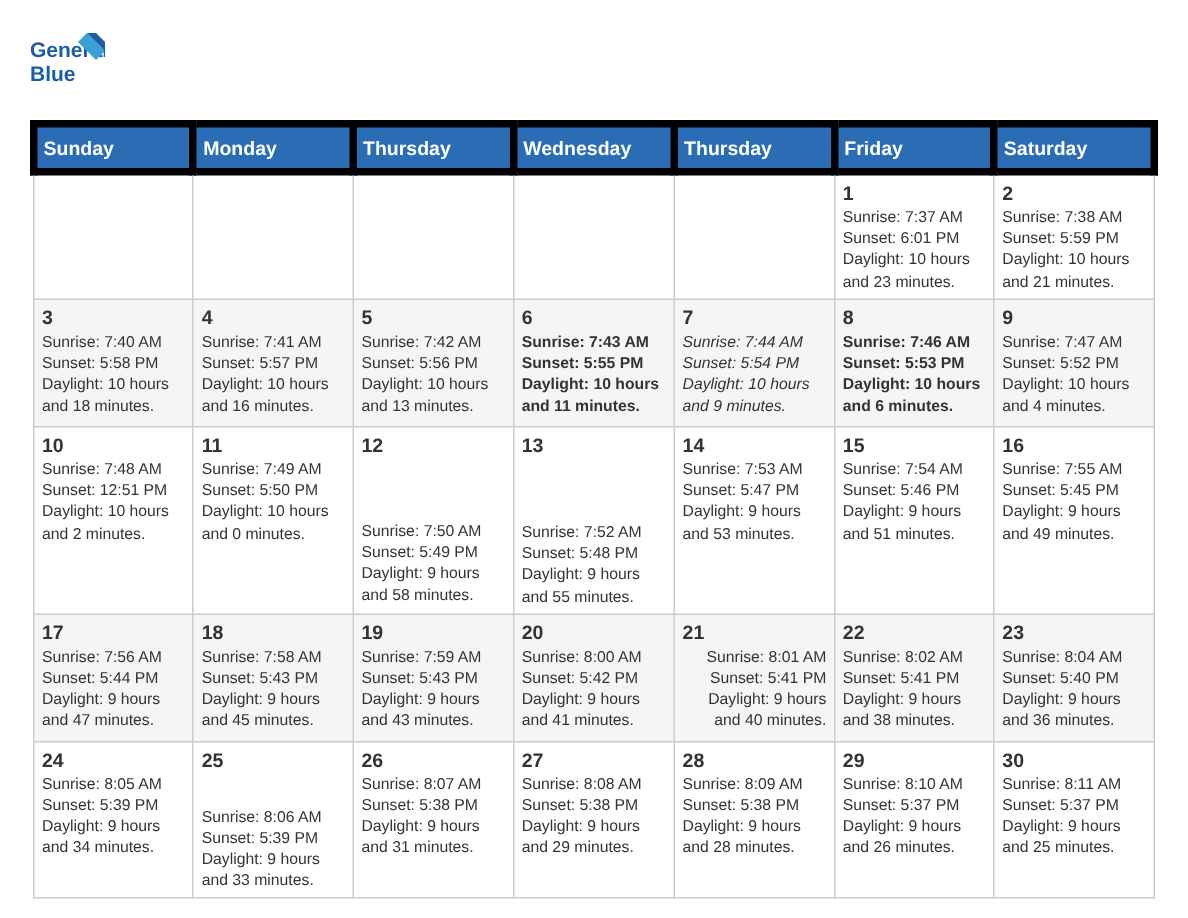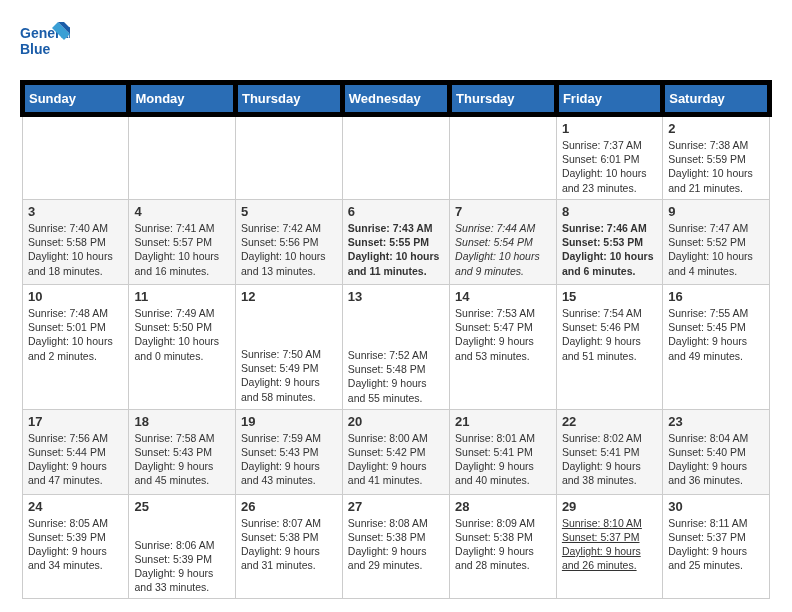--- a/index.html
+++ b/index.html
@@ -164,21 +164,21 @@
           <div class="day-number">9</div>
           <div class="day-info" style="white-space: pre-line;">Sunrise: 7:47 AM
 Sunset: 5:52 PM
 Daylight: 10 hours and 4 minutes.</div>
         </td>
       </tr>
       <tr>
         <td>
           <div class="day-number">10</div>
           <div class="day-info" style="white-space: pre-line;">Sunrise: 7:48 AM
-Sunset: 5:01 PM
+Sunset: 12:51 PM
 Daylight: 10 hours and 2 minutes.</div>
         </td>
         <td>
           <div class="day-number">11</div>
           <div class="day-info" style="white-space: pre-line;">Sunrise: 7:49 AM
 Sunset: 5:50 PM
 Daylight: 10 hours and 0 minutes.</div>
         </td>
         <td>
           <div class="day-number">12</div>
@@ -231,21 +231,21 @@
 Daylight: 9 hours and 43 minutes.</div>
         </td>
         <td>
           <div class="day-number">20</div>
           <div class="day-info" style="white-space: pre-line;">Sunrise: 8:00 AM
 Sunset: 5:42 PM
 Daylight: 9 hours and 41 minutes.</div>
         </td>
         <td>
           <div class="day-number">21</div>
-          <div class="day-info" style="white-space: pre-line;">Sunrise: 8:01 AM
+          <div class="day-info" style="white-space: pre-line; text-align: right;">Sunrise: 8:01 AM
 Sunset: 5:41 PM
 Daylight: 9 hours and 40 minutes.</div>
         </td>
         <td>
           <div class="day-number">22</div>
           <div class="day-info" style="white-space: pre-line;">Sunrise: 8:02 AM
 Sunset: 5:41 PM
 Daylight: 9 hours and 38 minutes.</div>
         </td>
         <td>
@@ -281,21 +281,21 @@
 Daylight: 9 hours and 29 minutes.</div>
         </td>
         <td>
           <div class="day-number">28</div>
           <div class="day-info" style="white-space: pre-line;">Sunrise: 8:09 AM
 Sunset: 5:38 PM
 Daylight: 9 hours and 28 minutes.</div>
         </td>
         <td>
           <div class="day-number">29</div>
-          <div class="day-info" style="white-space: pre-line; text-decoration: underline;">Sunrise: 8:10 AM
+          <div class="day-info" style="white-space: pre-line;">Sunrise: 8:10 AM
 Sunset: 5:37 PM
 Daylight: 9 hours and 26 minutes.</div>
         </td>
         <td>
           <div class="day-number">30</div>
           <div class="day-info" style="white-space: pre-line;">Sunrise: 8:11 AM
 Sunset: 5:37 PM
 Daylight: 9 hours and 25 minutes.</div>
         </td>
       </tr>

